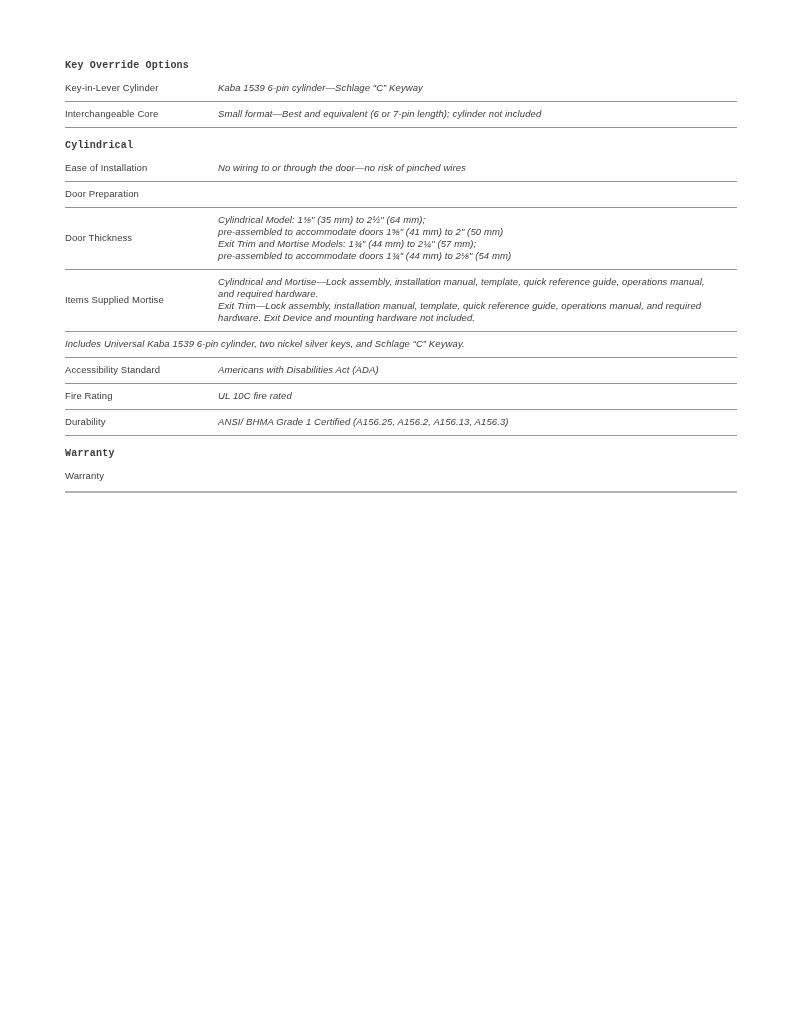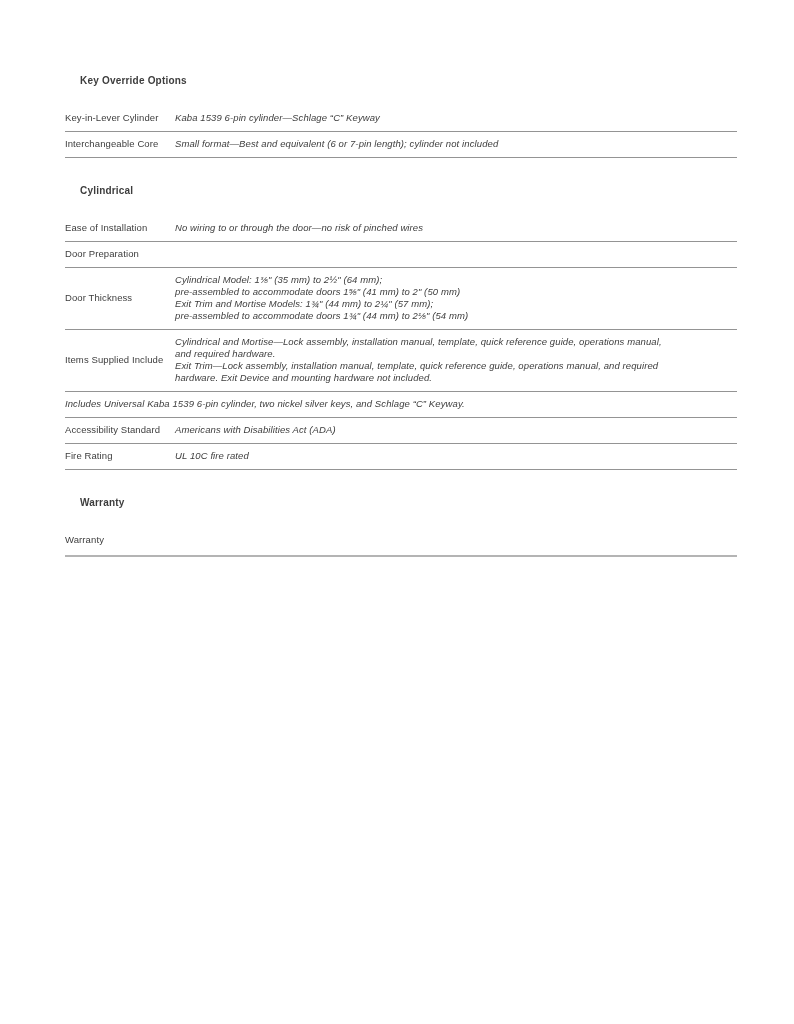--- a/index.html
+++ b/index.html
@@ -18,38 +18,39 @@
   .page {
     position: absolute;
     left: 65px;
     top: 54px;
     width: 672px;
   }
   .section-heading {
     font-size: 10px;
     font-weight: bold;
     letter-spacing: 0.2px;
-    margin: 15px;
+    margin: 0;
     padding: 6px 0 5px 0;
     color: #3d3d3d;
+    font-family: Liberation Mono, monospace;
   }
   .section + .section .section-heading {
     padding-top: 12px;
   }
   .row {
     display: flex;
     align-items: center;
     border-bottom: 1px solid #949494;
     padding: 6px 0 7px 0;
     font-size: 9.5px;
     line-height: 12px;
     letter-spacing: 0.1px;
   }
   .row-label {
-    width: 110px;
+    width: 153px;
     flex: none;
     padding-right: 10px;
     box-sizing: border-box;
   }
   .row-value {
     flex: 1;
     white-space: pre-line;
     font-style: italic;
   }
   .row.final {
@@ -84,37 +85,41 @@
       <div class="row-label">Door Preparation</div>
     </div>
     <div class="row">
       <div class="row-label">Door Thickness</div>
       <div class="row-value">Cylindrical Model: 1⅜" (35 mm) to 2½" (64 mm);
 pre-assembled to accommodate doors 1⅝" (41 mm) to 2" (50 mm)
 Exit Trim and Mortise Models: 1¾" (44 mm) to 2¼" (57 mm);
 pre-assembled to accommodate doors 1¾" (44 mm) to 2⅛" (54 mm)</div>
     </div>
     <div class="row">
-      <div class="row-label">Items Supplied Include</div>
+      <div class="row-label">Items Supplied Mortise</div>
       <div class="row-value">Cylindrical and Mortise—Lock assembly, installation manual, template, quick reference guide, operations manual,
 and required hardware.
 Exit Trim—Lock assembly, installation manual, template, quick reference guide, operations manual, and required
 hardware. Exit Device and mounting hardware not included.</div>
     </div>
     <div class="row">
       <div class="row-value">Includes Universal Kaba 1539 6-pin cylinder, two nickel silver keys, and Schlage “C” Keyway.</div>
     </div>
     <div class="row">
       <div class="row-label">Accessibility Standard</div>
       <div class="row-value">Americans with Disabilities Act (ADA)</div>
     </div>
     <div class="row">
       <div class="row-label">Fire Rating</div>
       <div class="row-value">UL 10C fire rated</div>
     </div>
+    <div class="row">
+      <div class="row-label">Durability</div>
+      <div class="row-value">ANSI/ BHMA Grade 1 Certified (A156.25, A156.2, A156.13, A156.3)</div>
+    </div>
   </div>
 
   <div class="section">
     <h2 class="section-heading">Warranty</h2>
     <div class="row final">
       <div class="row-label">Warranty</div>
     </div>
   </div>
 
 </div>

